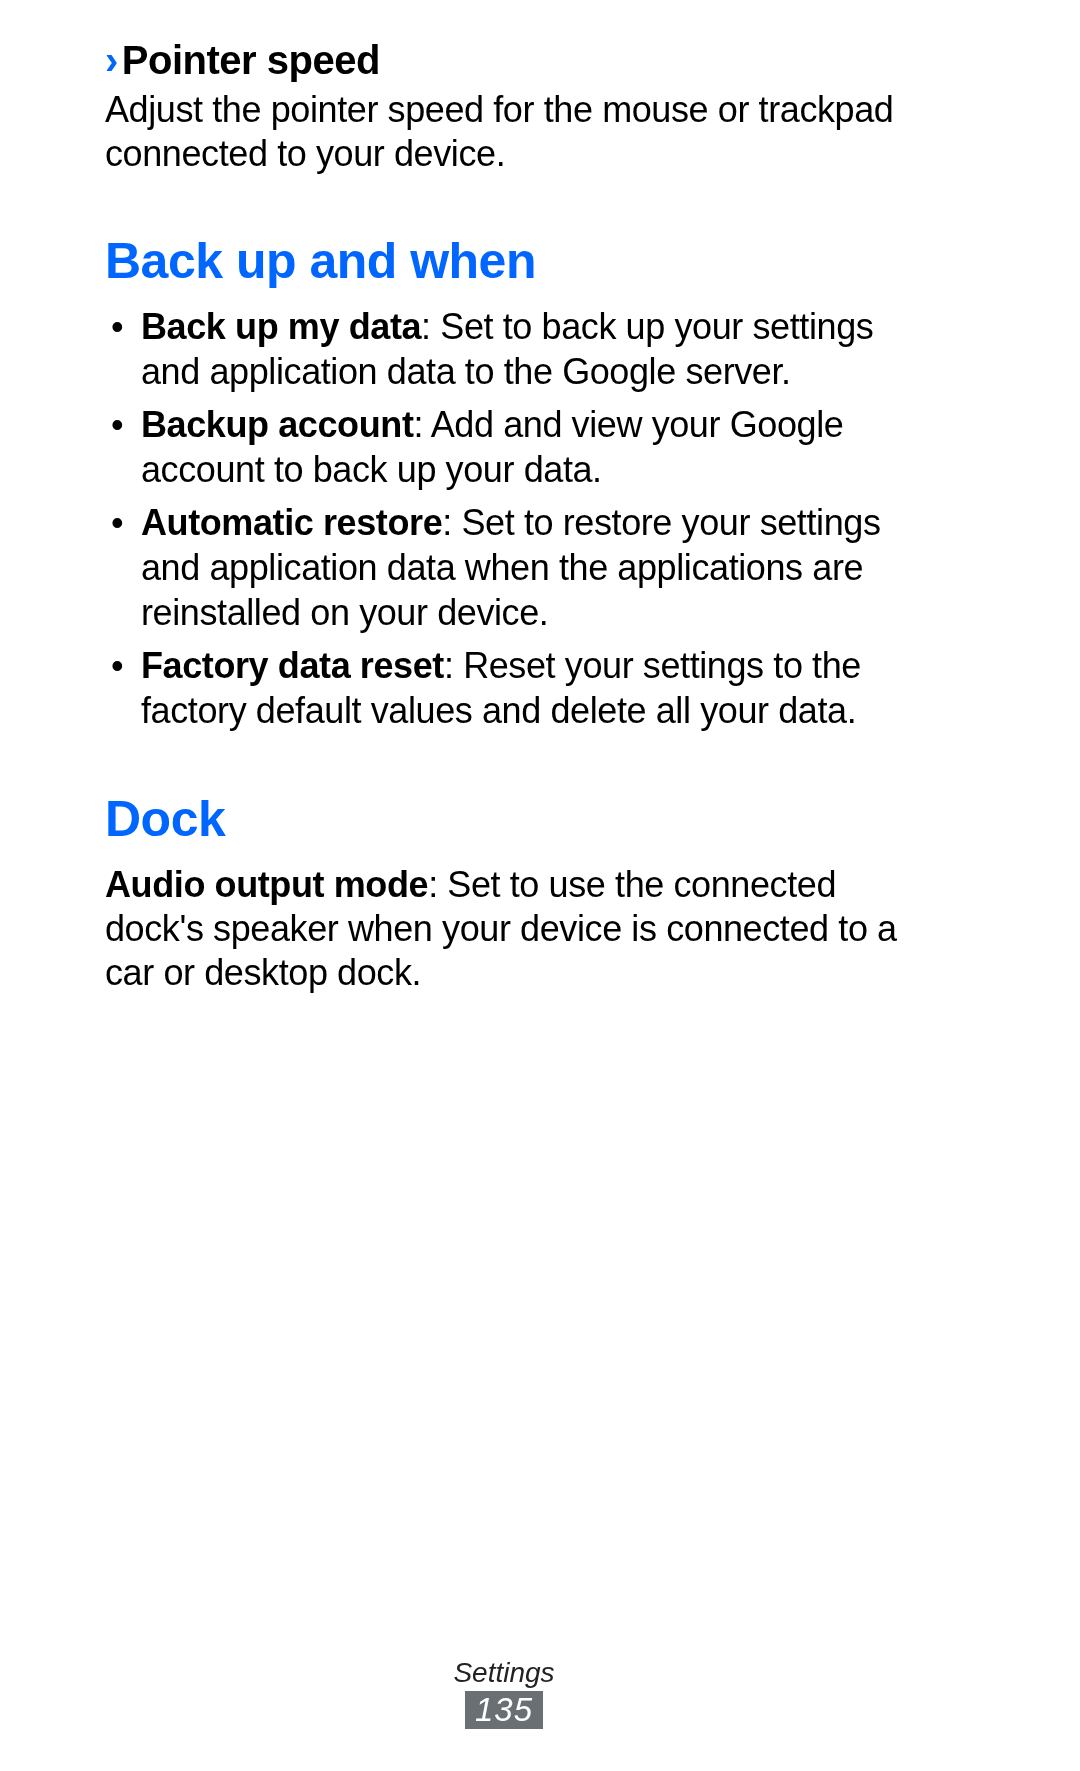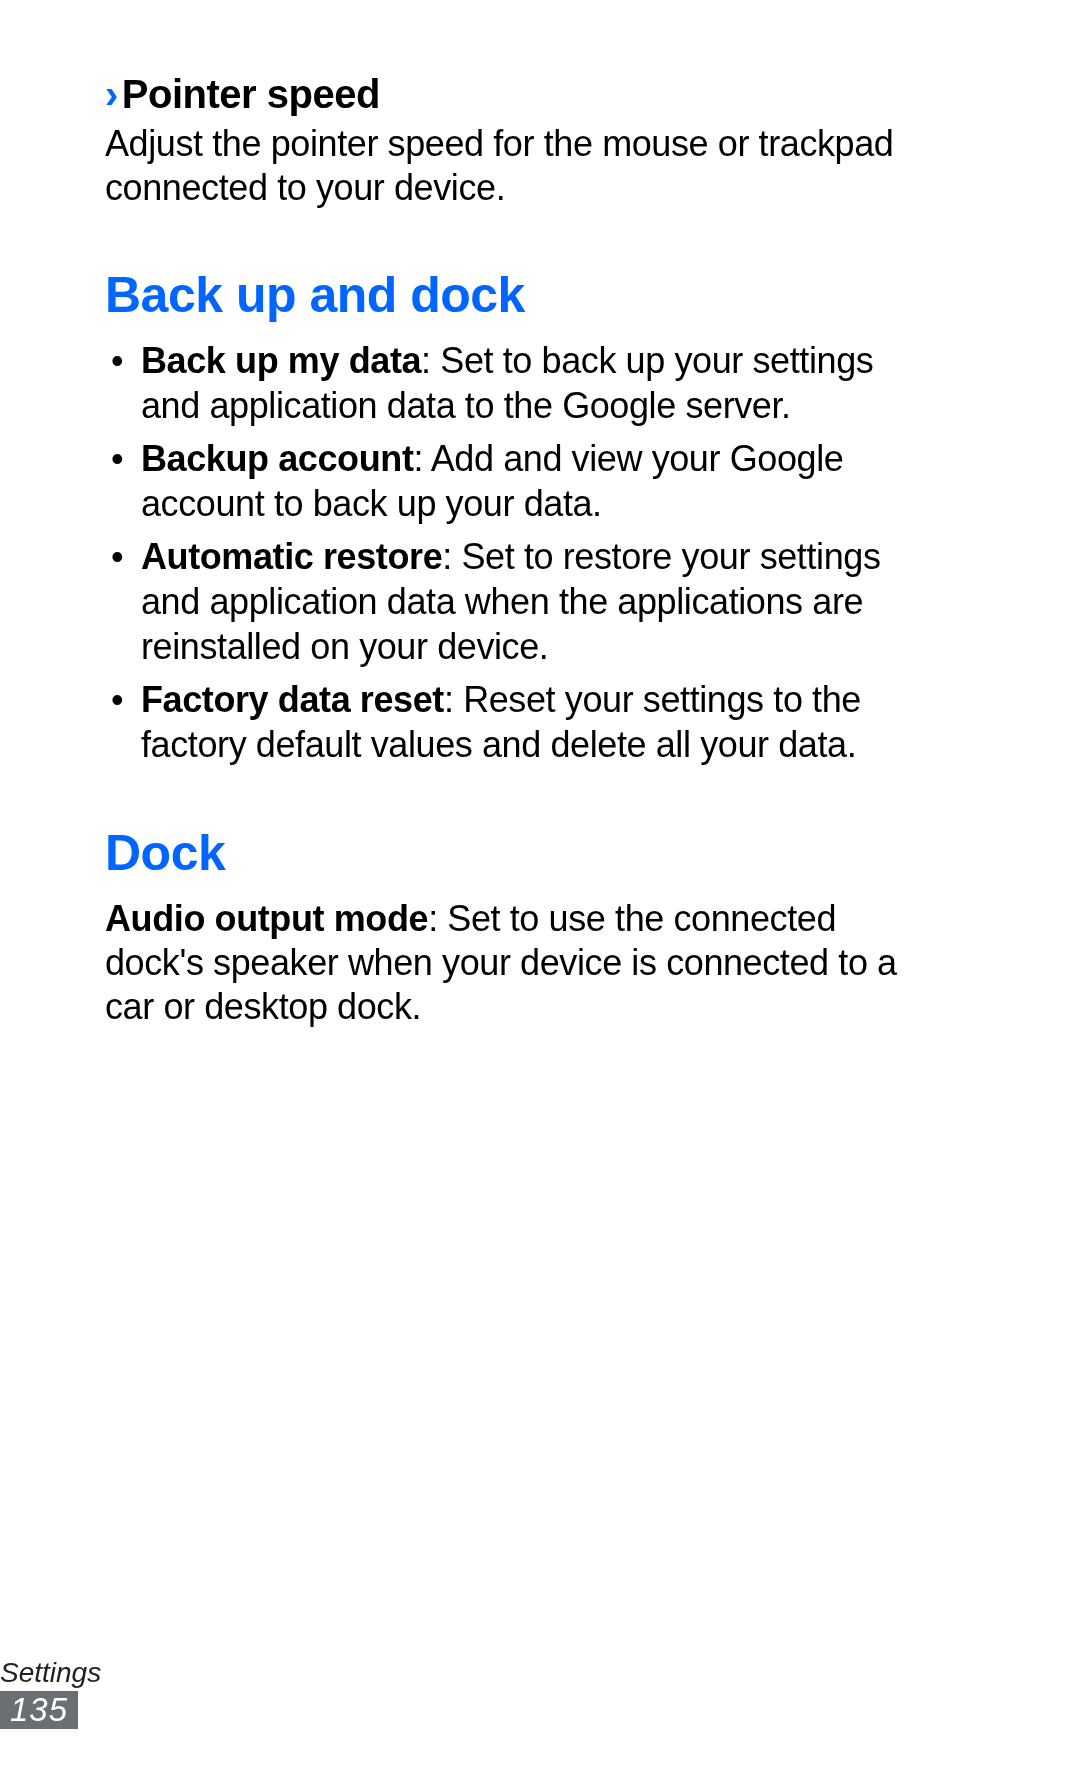--- a/index.html
+++ b/index.html
@@ -9,21 +9,21 @@
     width: 1080px;
     height: 1771px;
     font-family: "Myriad Pro", "Segoe UI", "Helvetica Neue", Arial, sans-serif;
     color: #000;
     -webkit-font-smoothing: antialiased;
   }
   .page {
     box-sizing: border-box;
     width: 1008px;
     height: 1771px;
-    padding: 70px 105px 0 105px;
+    padding: 36px 105px 0 105px;
     position: relative;
   }
   .subhead {
     font-size: 40px;
     font-weight: 700;
     letter-spacing: -0.5px;
     margin: 0 0 4px 0;
     line-height: 1.2;
   }
   .chevron {
@@ -67,21 +67,21 @@
     top: 0;
     font-size: 36px;
     line-height: 1.25;
   }
   .bold { font-weight: 700; }
   .footer {
     position: absolute;
     bottom: 42px;
     left: 0;
     width: 100%;
-    text-align: left;
+    text-align: center;
   }
   .footer-label {
     font-style: italic;
     font-size: 28px;
     color: #222;
     letter-spacing: 0px;
     display: block;
     margin-bottom: 2px;
   }
   .page-badge {
@@ -100,21 +100,21 @@
 
 <div class="page">
 
   <p class="subhead">
     <span class="chevron">›</span><span>Pointer speed</span>
   </p>
   <p class="body-text">Adjust the pointer speed for the mouse or trackpad connected to your device.</p>
 
   <div class="gap-lg"></div>
 
-  <h2 class="section-heading">Back up and dock</h2>
+  <h2 class="section-heading">Back up and when</h2>
 
   <ul class="bullets">
     <li>
       <span class="bold">Back up my data</span><span>: Set to back up your settings and application data to the Google server.</span>
     </li>
     <li>
       <span class="bold">Backup account</span><span>: Add and view your Google account to back up your data.</span>
     </li>
     <li>
       <span class="bold">Automatic restore</span><span>: Set to restore your settings and application data when the applications are reinstalled on your device.</span>

